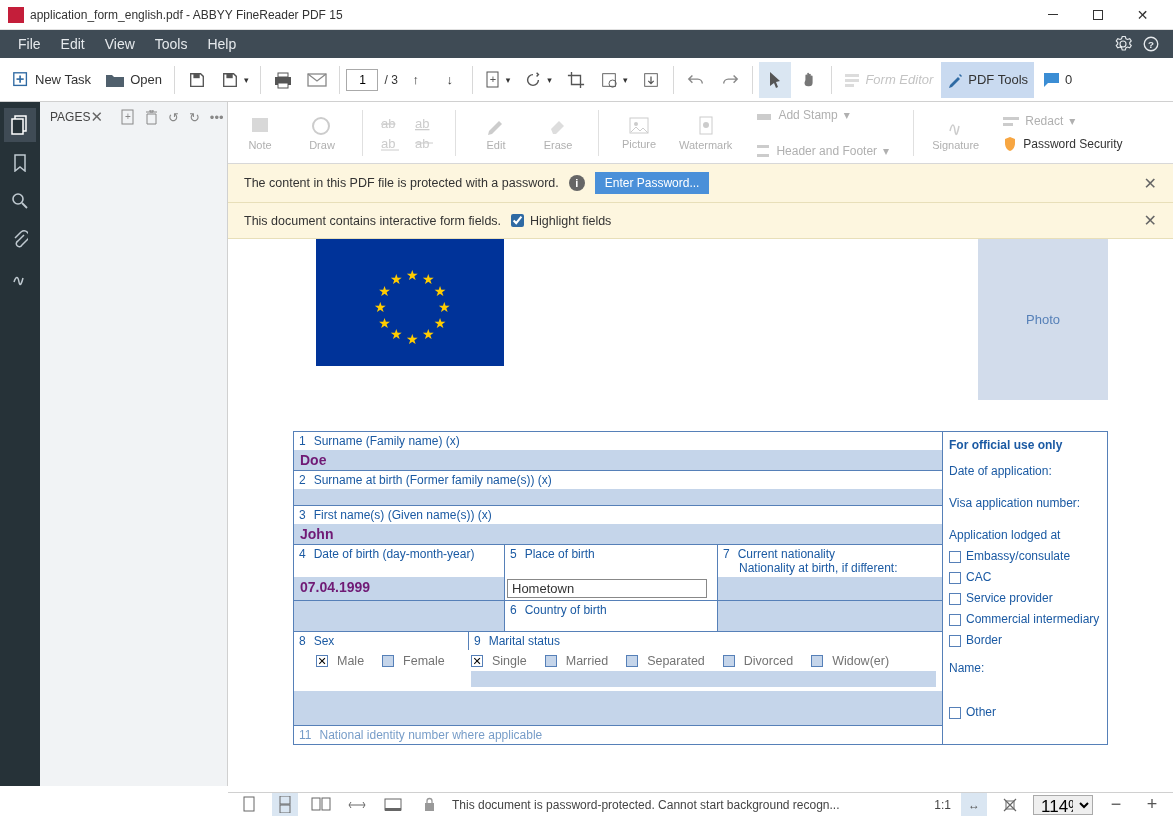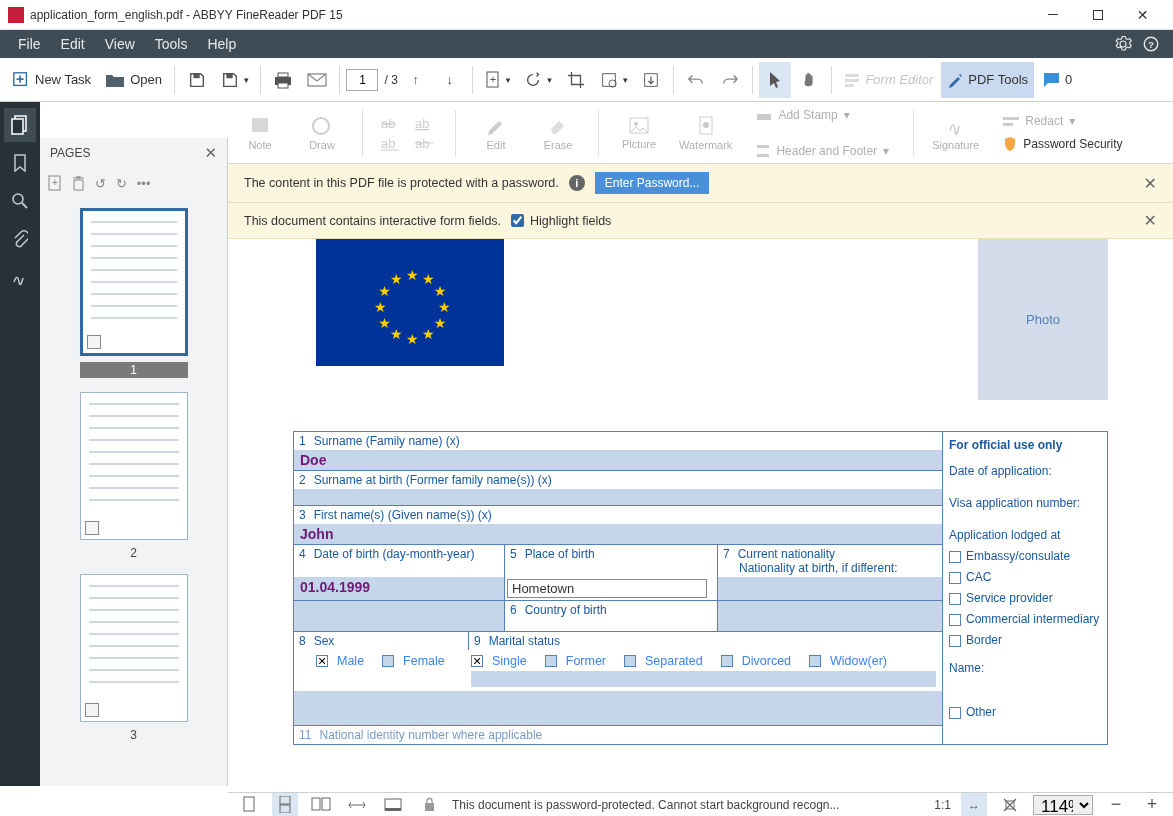--- a/index.html
+++ b/index.html
@@ -29,21 +29,21 @@
 .pdf-tools { background: #c9daf0; color:#225a9c; }
 .form-editor-txt { color:#888; }
 .comments-badge { display:flex; align-items:center; gap:4px; }
 
 .main { display: flex; height: calc(816px - 30px - 28px - 44px - 30px); }
 
 .sidebar-strip { width: 40px; background: #263238; display: flex; flex-direction: column; align-items: center; padding-top: 6px; gap: 4px; }
 .strip-btn { width: 32px; height: 34px; display: flex; align-items:center; justify-content:center; cursor:pointer; color:#bfc9d0; }
 .strip-btn.active { background: #3f4b55; color:#fff; }
 
-.pages-panel { width: 188px; background: #f1f3f5; border-right: 1px solid #d0d0d0; display: flex; flex-direction: column; margin-top: 36px; }
+.pages-panel { width: 188px; background: #f1f3f5; border-right: 1px solid #d0d0d0; display: flex; flex-direction: row; }
 .pages-header { height: 30px; display: flex; align-items: center; padding: 0 10px; font-size: 12px; color: #444; }
 .pages-header .close-x { margin-left:auto; cursor:pointer; font-size:15px; color:#666; }
 .pages-tools { height: 30px; display: flex; align-items: center; padding: 0 8px; gap: 10px; color:#888; }
 .pages-tools span { cursor:pointer; }
 .thumb-list { flex:1; overflow-y:auto; padding: 10px 0; display:flex; flex-direction:column; align-items:center; gap: 14px; }
 .thumb { width: 108px; height: 148px; background: #fff; border: 1px solid #a0b4c8; position: relative; }
 .thumb.selected { border: 3px solid #2f6aa3; }
 .thumb-badge { position:absolute; bottom:4px; left:4px; width:14px; height:14px; border:1px solid #888; background:#f5f5f5; }
 .thumb-num { margin-top: 6px; font-size: 12px; color: #444; text-align:center; }
 .thumb-num.selected-num { background: #7a7a7a; color:#fff; padding: 1px 6px; }
@@ -77,21 +77,21 @@
 .cell:last-child { border-right:0; }
 .label-num { margin-right: 8px; }
 .field-val { background:#c5d5ea; padding:2px 6px; font-size:14px; font-weight:bold; color:#701a75; }
 .field-input { background:#fff; border:1px solid #888; padding:1px 4px; font-size:13px; display:inline-block; min-width:200px; }
 
 .side-official { position:absolute; right:0; top:0; width:165px; height:100%; border-left:1px solid #5680b8; padding: 6px 6px; font-size:12px; color:#1b5aa3; }
 .side-official .title-off { font-weight:bold; margin-bottom:12px; }
 .side-official .item { margin: 7px 0; }
 .chk { display:inline-block; width:12px; height:12px; border:1px solid #5680b8; margin-right:5px; vertical-align:middle; }
 .chk.checked::after { content:'✕'; font-size:11px; line-height:10px; display:block; text-align:center; color:#000; }
-.inline-chk { display:flex; align-items:center; gap:4px; margin-right: 18px; font-size:12.5px; color:#3b82f6; }
+.inline-chk { display:flex; align-items:center; gap:4px; margin-right: 18px; font-size:12.5px; color:#737373; }
 
 .statusbar { height: 24px; border-top:1px solid #d0d0d0; display:flex; align-items:center; padding: 0 8px; gap: 10px; font-size:12px; color:#444; background:#fff; position:absolute; bottom:0; left:228px; right:0; }
 .sbtn { width:26px; height:24px; display:flex; align-items:center; justify-content:center; cursor:pointer; color:#555; }
 .sbtn.active { background:#dae6f2; }
 .zoom-select { width:60px; height:20px; border:1px solid #aaa; font-size:17px; padding:0 3px; }
 svg { display:block; }
 </style>
 </head>
 <body>
 
@@ -521,21 +521,21 @@
             <div class="form-row">
                 <div class="cell" style="flex:1"><span class="label-num">3</span><span>First name(s) (Given name(s)) (x)</span></div>
               </div>
             <div class="field-val">John</div>
             <div class="form-row">
               <div class="cell" style="width:211px"><span class="label-num">4</span><span>Date of birth (day-month-year)</span></div>
               <div class="cell" style="width:213px"><span class="label-num">5</span><span>Place of birth</span></div>
               <div class="cell" style="flex:1"><span class="label-num">7</span><span>Current nationality</span><br><span style="margin-left:16px">Nationality at birth, if different:</span></div>
             </div>
             <div style="display:flex">
-              <div class="field-val" style="width:211px;border-right:1px solid #5680b8;font-weight:bold">01.04.1999</div>
+              <div class="field-val" style="width:211px;border-right:1px solid #5680b8;font-weight:bold">07.04.1999</div>
               <div style="width:213px;border-right:1px solid #5680b8;padding:2px"><span class="field-input">Hometown</span></div>
               <div style="flex:1;background:#c5d5ea"></div>
             </div>
             <div style="display:flex;border-top:1px solid #5680b8">
               <div style="width:211px;border-right:1px solid #5680b8;background:#c5d5ea;height:30px"></div>
               <div class="cell" style="width:213px"><span class="label-num">6</span><span>Country of birth</span></div>
               <div style="flex:1;background:#c5d5ea"></div>
             </div>
             <div class="form-row">
               <div class="cell" style="width:175px"><span class="label-num">8</span><span>Sex</span></div>
@@ -553,21 +553,21 @@
                   </div>
               </div>
               <div style="flex:1">
                 <div style="display:flex;flex-wrap:wrap">
                   <div class="inline-chk">
                       <span class="chk checked"></span>
                       <span>Single</span>
                     </div>
                   <div class="inline-chk">
                       <span class="chk" style="background:#c5d5ea"></span>
-                      <span>Former</span>
+                      <span>Married</span>
                     </div>
                   <div class="inline-chk">
                       <span class="chk" style="background:#c5d5ea"></span>
                       <span>Separated</span>
                     </div>
                   <div class="inline-chk">
                       <span class="chk" style="background:#c5d5ea"></span>
                       <span>Divorced</span>
                     </div>
                   <div class="inline-chk">

